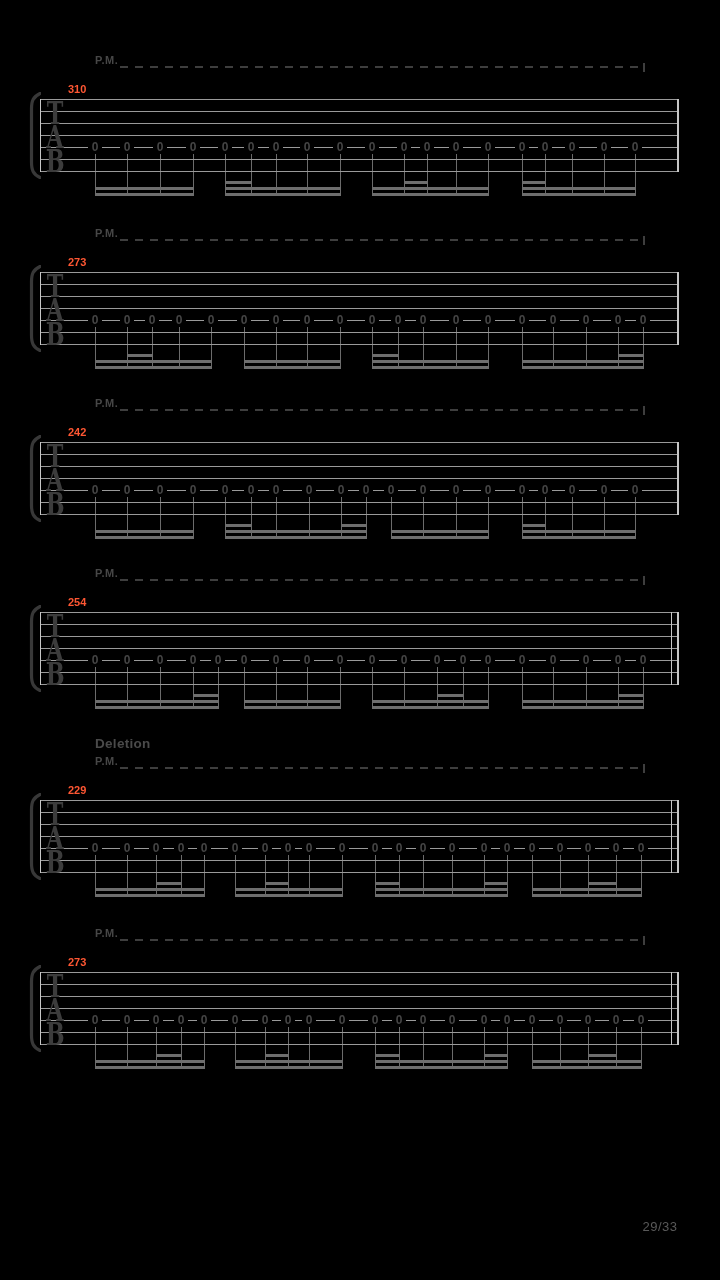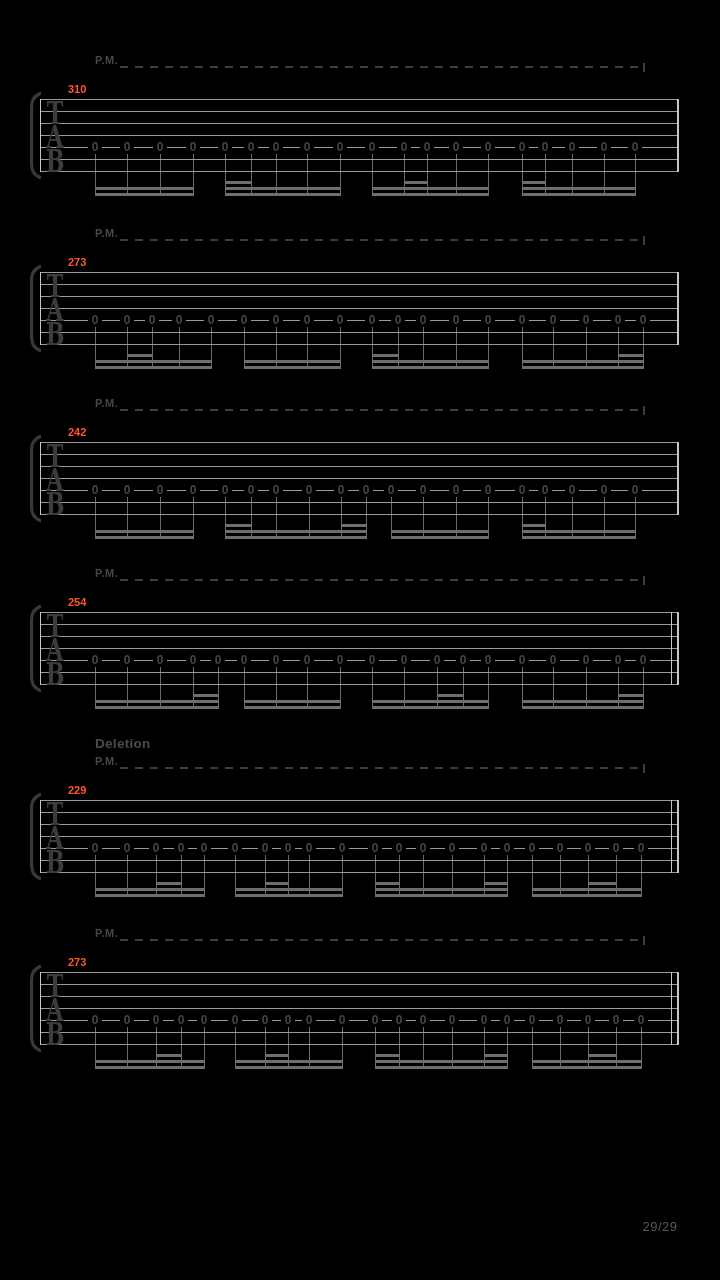--- a/index.html
+++ b/index.html
@@ -463,14 +463,14 @@
         <div class="note" style="left: 581px; top: 41.5px;">0</div>
         <div class="stem" style="left: 615.5px;"></div>
         <div class="note" style="left: 609px; top: 41.5px;">0</div>
         <div class="stem" style="left: 640.5px;"></div>
         <div class="note" style="left: 634px; top: 41.5px;">0</div>
         <div class="beam" style="left: 531.5px; width: 110px; top: 88px;"></div>
         <div class="beam b2" style="left: 531.5px; width: 110px; top: 93.5px;"></div>
         <div class="beam" style="left: 587.5px; width: 29px; top: 82px;"></div>
       </div>
     </div>
-  <div class="page-indicator">29/29</div>
+  <div class="page-indicator">29/33</div>
 </div>
 
 </body></html>

